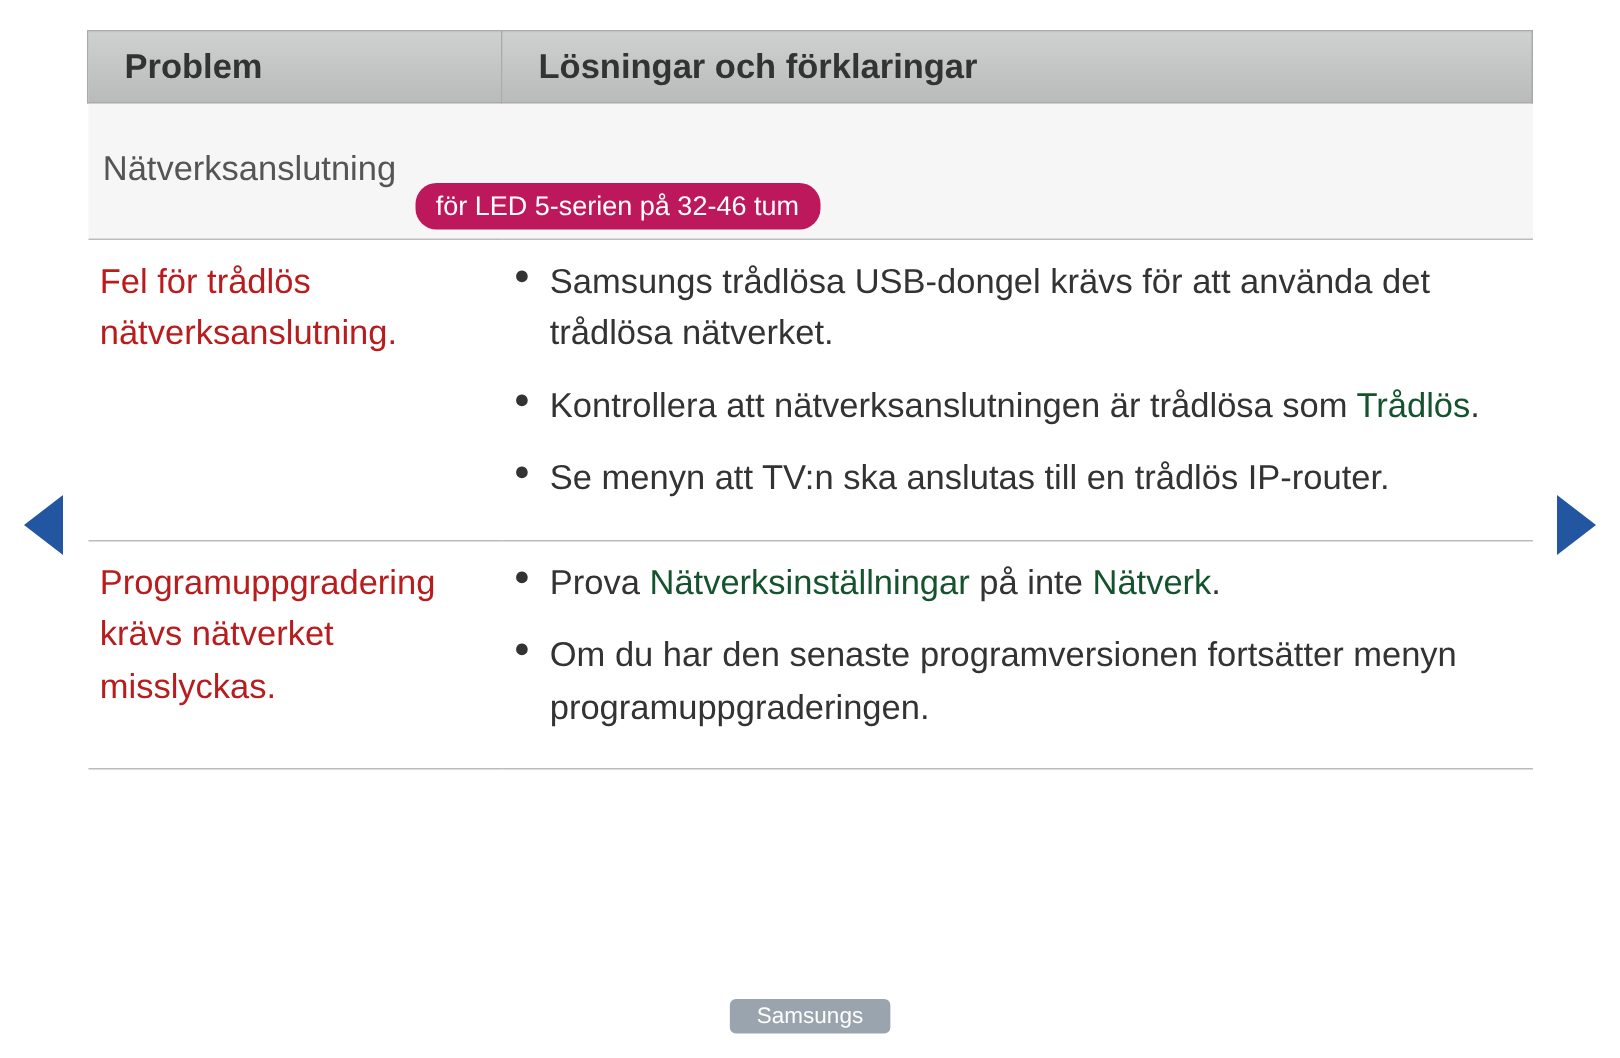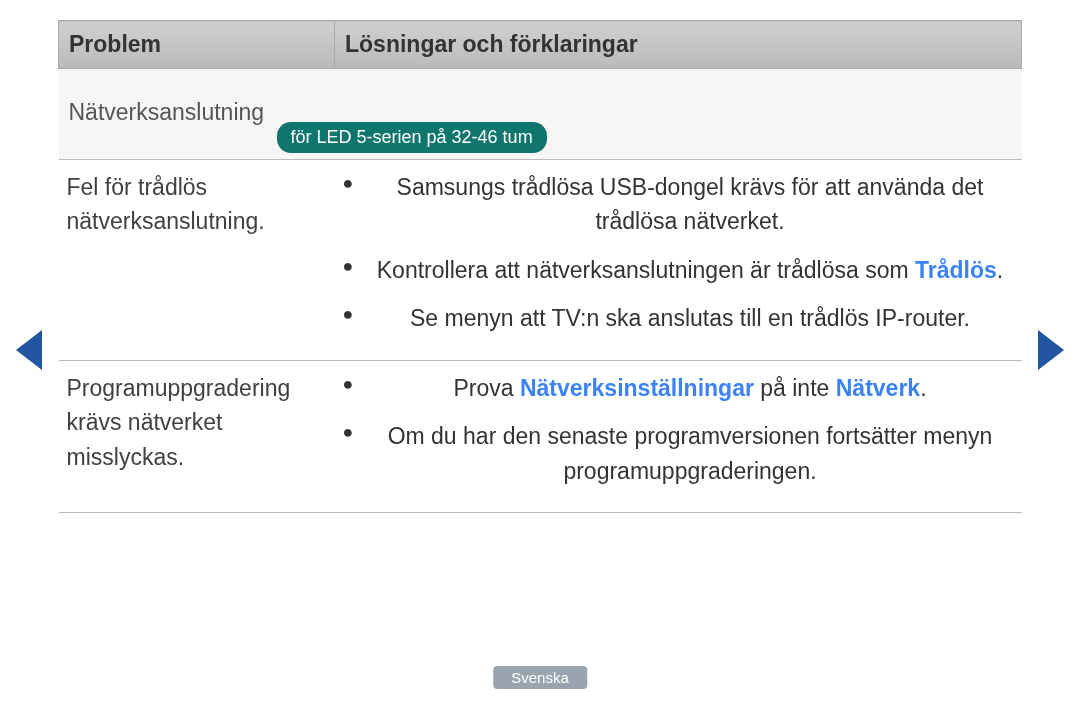--- a/index.html
+++ b/index.html
@@ -19,74 +19,73 @@
     width: 100%;
     border-collapse: collapse;
     font-size: 23px;
     line-height: 1.5;
   }
   table.main thead th {
     background: linear-gradient(#cfd0d0, #b9baba);
     border: 1px solid #aaa;
     text-align: left;
     font-weight: bold;
-    padding: 6px 10px;
+    padding: 6px 24px;
     color: #333;
   }
   table.main td {
     border-top: 1px solid #bbb;
     border-bottom: 1px solid #bbb;
     vertical-align: top;
     padding: 10px 8px;
   }
   tr.section-row td {
     background: #f6f6f6;
     border-top: 1px solid #bbb;
     border-bottom: 1px solid #bbb;
     padding: 6px 10px;
     font-size: 23px;
     color: #555;
   }
   .badge {
     display: inline-block;
-    background: #0f766e;
+    background: #be185d;
     color: #fff;
     font-size: 18px;
     padding: 2px 14px;
     border-radius: 14px;
     margin-left: 6px;
     vertical-align: middle;
     margin-top: 47px;
   }
   ul.bullets {
     list-style: none;
     margin: 0;
     padding: 0;
   }
   ul.bullets li {
     position: relative;
     padding-left: 24px;
     margin-bottom: 14px;
-    text-align: center;
   }
   ul.bullets li::before {
     content: "●";
     position: absolute;
     left: 0;
     top: 0;
     font-size: 18px;
     color: #333;
   }
   .hl {
-    color: #3b82f6;
-    font-weight: bold;
+    color: #14532d;
+    font-weight: normal;
   }
   .col-problem {
     width: 260px;
-    color: #404040;
+    color: #b91c1c;
   }
   .nav-left, .nav-right {
     position: absolute;
     top: 330px;
     font-size: 0;
     cursor: pointer;
   }
   .nav-left { left: 16px; }
   .nav-right { right: 16px; }
   .nav-left svg, .nav-right svg { width: 26px; height: 40px; }
@@ -159,13 +158,13 @@
   <svg viewBox="0 0 26 40">
       <polygon points="26,0 26,40 0,20" fill="#2256a0"></polygon>
     </svg>
 </div>
 <div class="nav-right">
   <svg viewBox="0 0 26 40">
       <polygon points="0,0 0,40 26,20" fill="#2256a0"></polygon>
     </svg>
 </div>
 
-<div class="footer-lang">Svenska</div>
+<div class="footer-lang">Samsungs</div>
 
 </body></html>

